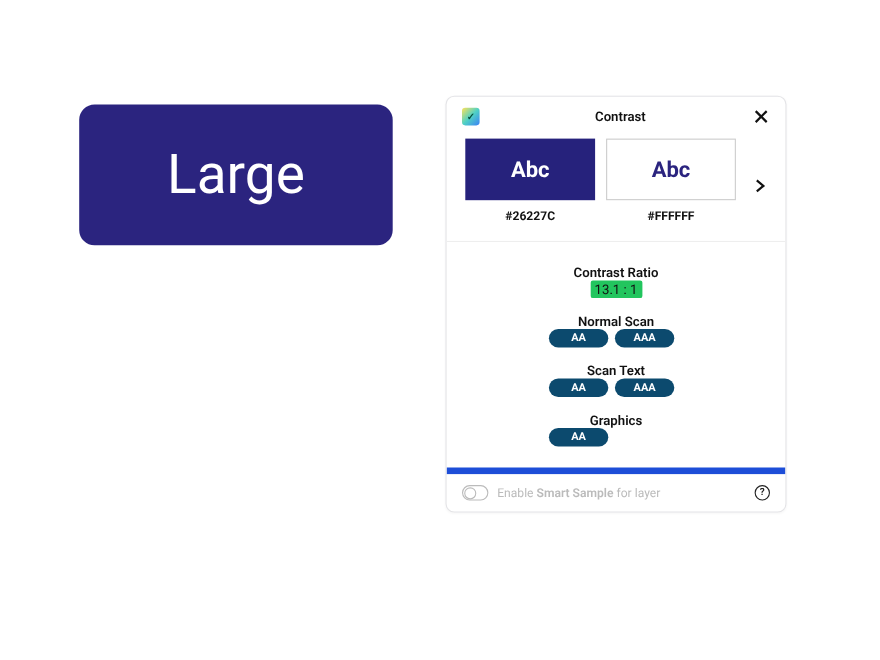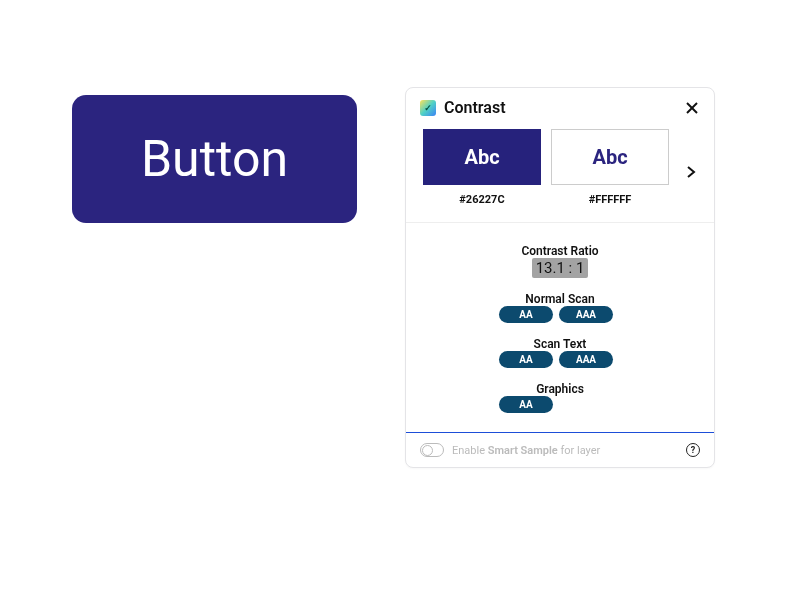--- a/index.html
+++ b/index.html
@@ -55,24 +55,25 @@
       position: absolute;
       inset: 0;
       color: #064e3b;
       font-size: 9px;
       font-weight: 900;
       display: flex;
       align-items: center;
       justify-content: center;
     }
     .panel-title {
-      font-size: 16px;
+      font-size: 12px;
       font-weight: 600;
       color: #111;
       flex: 1;
+      text-align: center;
     }
     .close-icon {
       width: 16px;
       height: 16px;
       display: flex;
       align-items: center;
       justify-content: center;
       cursor: pointer;
     }
     .close-icon svg { width: 12px; height: 12px; stroke: #111; stroke-width: 2; }
@@ -120,39 +121,39 @@
     .metric-row {
       display: flex;
       align-items: center;
       justify-content: space-between;
       font-size: 12px;
       padding: 7px 0;
       flex-direction: column;
     }
     .metric-label { font-weight: 600; color: #111; }
     .ratio-value {
-      font-size: 15px;
-      background: #a3a3a3;
+      font-size: 12px;
+      background: #22c55e;
       padding: 1px 4px;
       border-radius: 2px;
       color: #111;
     }
     .badges { display: flex; gap: 6px; width: 122px; justify-content: flex-start; }
     .badge {
       background: #0c4a6e;
       color: #fff;
       font-size: 10px;
       font-weight: 700;
       padding: 3px 0;
       border-radius: 999px;
       width: 54px;
       text-align: center;
     }
     .footer {
-      border-top: 1px solid #1d4ed8;
+      border-top: 6px solid #1d4ed8;
       display: flex;
       align-items: center;
       padding: 10px 14px;
       gap: 8px;
     }
     .toggle {
       width: 24px;
       height: 14px;
       border: 1.5px solid #bbb;
       border-radius: 999px;
@@ -182,21 +183,21 @@
       justify-content: center;
       font-size: 9px;
       font-weight: 700;
       color: #222;
     }
   </style>
 </head>
 <body>
 
 <div class="big-button">
-  <span>Button</span>
+  <span>Large</span>
 </div>
 
 <div class="panel">
   <div class="panel-header">
     <div class="app-icon"></div>
     <div class="panel-title">Contrast</div>
     <div class="close-icon">
       <svg viewBox="0 0 12 12">
           <line x1="1" y1="1" x2="11" y2="11"></line>
           <line x1="11" y1="1" x2="1" y2="11"></line>

